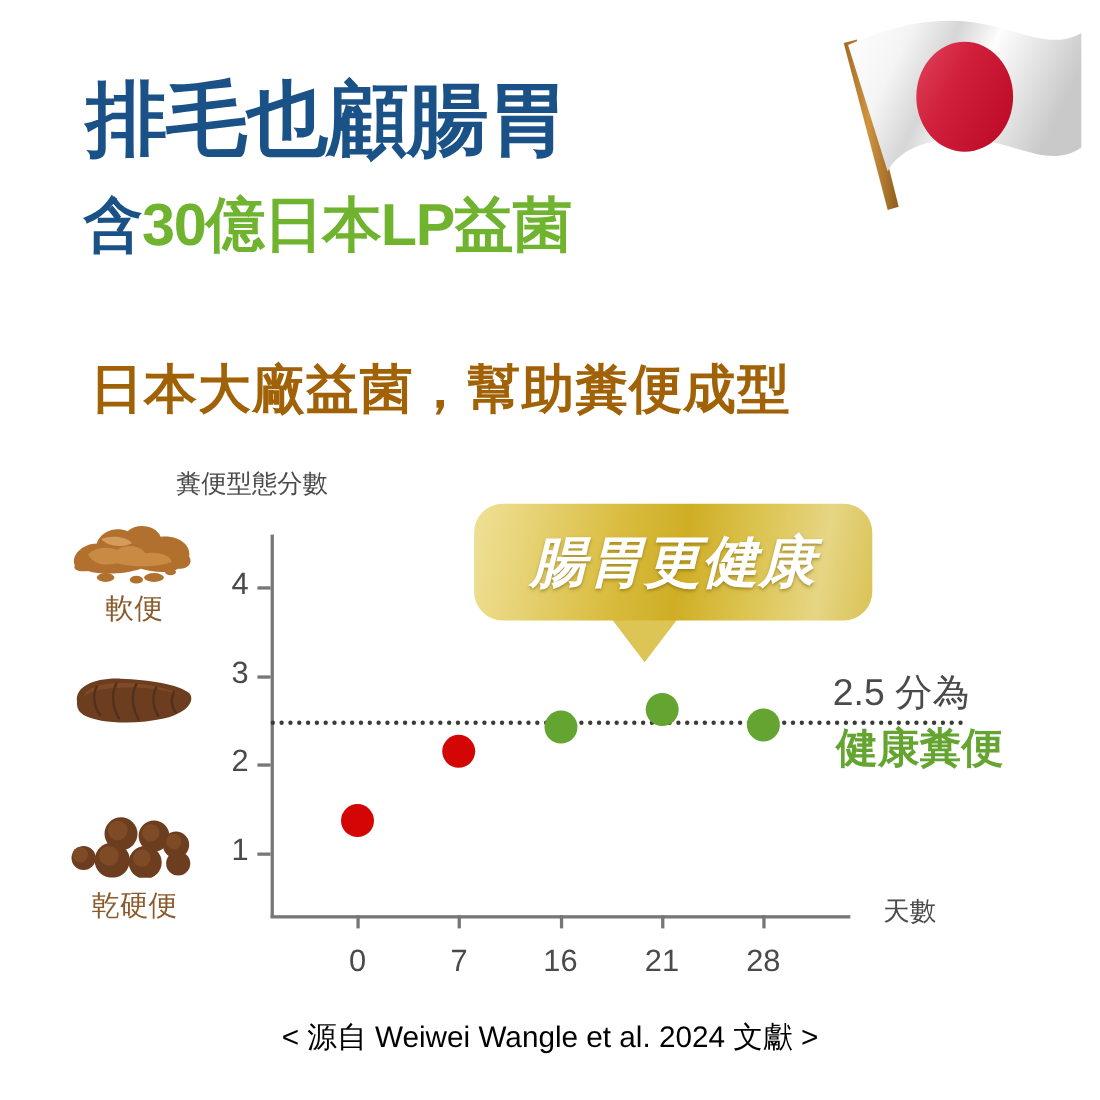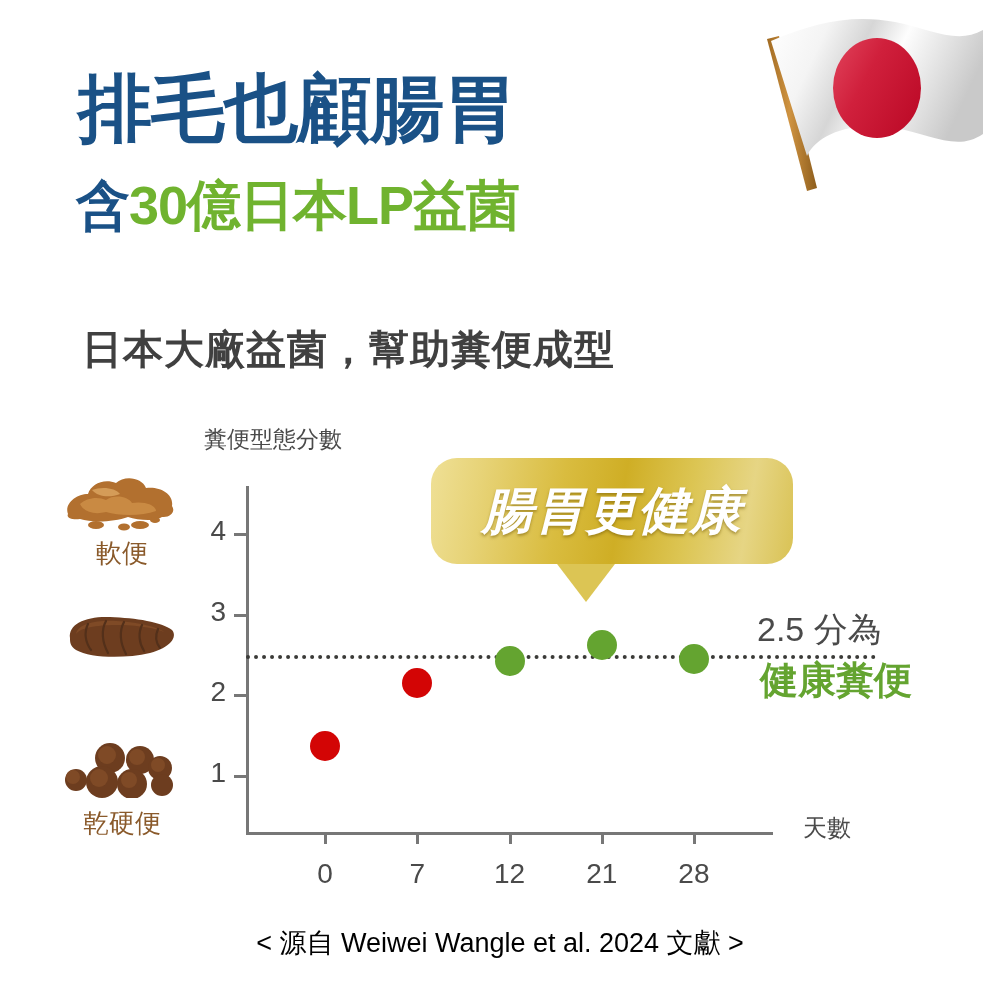--- a/index.html
+++ b/index.html
@@ -39,43 +39,42 @@
     top: 178px;
     font-size: 54px;
   }
   #headline-2 .seg-blue { color: #1a5186; }
   #headline-2 .seg-green { color: #70b32f; }
 
   #subtitle {
     position: absolute;
     left: 82px;
     top: 322px;
-    font-size: 40px;
+    font-size: 48px;
     font-weight: 700;
-    color: #404040;
+    color: #a16207;
     letter-spacing: 1px;
     white-space: nowrap;
   }
 
   
   #flag-wrap {
     position: absolute;
     left: 745px;
     top: 12px;
     width: 250px;
     height: 230px;
   }
   #y-axis-title {
     position: absolute;
     left: 160px;
     top: 424px;
     font-size: 23px;
     color: #4a4a4a;
     white-space: nowrap;
-    margin-left: 44px;
   }
   #x-axis-title {
     position: absolute;
     left: 803px;
     top: 812px;
     font-size: 24px;
     color: #4a4a4a;
     white-space: nowrap;
   }
 
@@ -295,21 +294,21 @@
         <div class="y-tick" style="top: 533.279px;"></div>
         <div class="y-tick-label" style="top: 515.279px;">4</div>
       </div>
 
     <div id="x-ticks">
         <div class="x-tick" style="left: 324.05px;"></div>
         <div class="x-tick-label" style="left: 295.05px;">0</div>
         <div class="x-tick" style="left: 416.275px;"></div>
         <div class="x-tick-label" style="left: 387.275px;">7</div>
         <div class="x-tick" style="left: 508.5px;"></div>
-        <div class="x-tick-label" style="left: 479.5px;">12</div>
+        <div class="x-tick-label" style="left: 479.5px;">16</div>
         <div class="x-tick" style="left: 600.725px;"></div>
         <div class="x-tick-label" style="left: 571.725px;">21</div>
         <div class="x-tick" style="left: 692.95px;"></div>
         <div class="x-tick-label" style="left: 663.95px;">28</div>
       </div>
 
     <div id="threshold-line" style="top: 654.977px; border-top-color: rgb(59, 59, 56);"></div>
 
     <div id="data-points">
         <div class="dot" title="0, 1.37" style="background: rgb(211, 5, 5); left: 310.05px; top: 730.902px;"></div>

